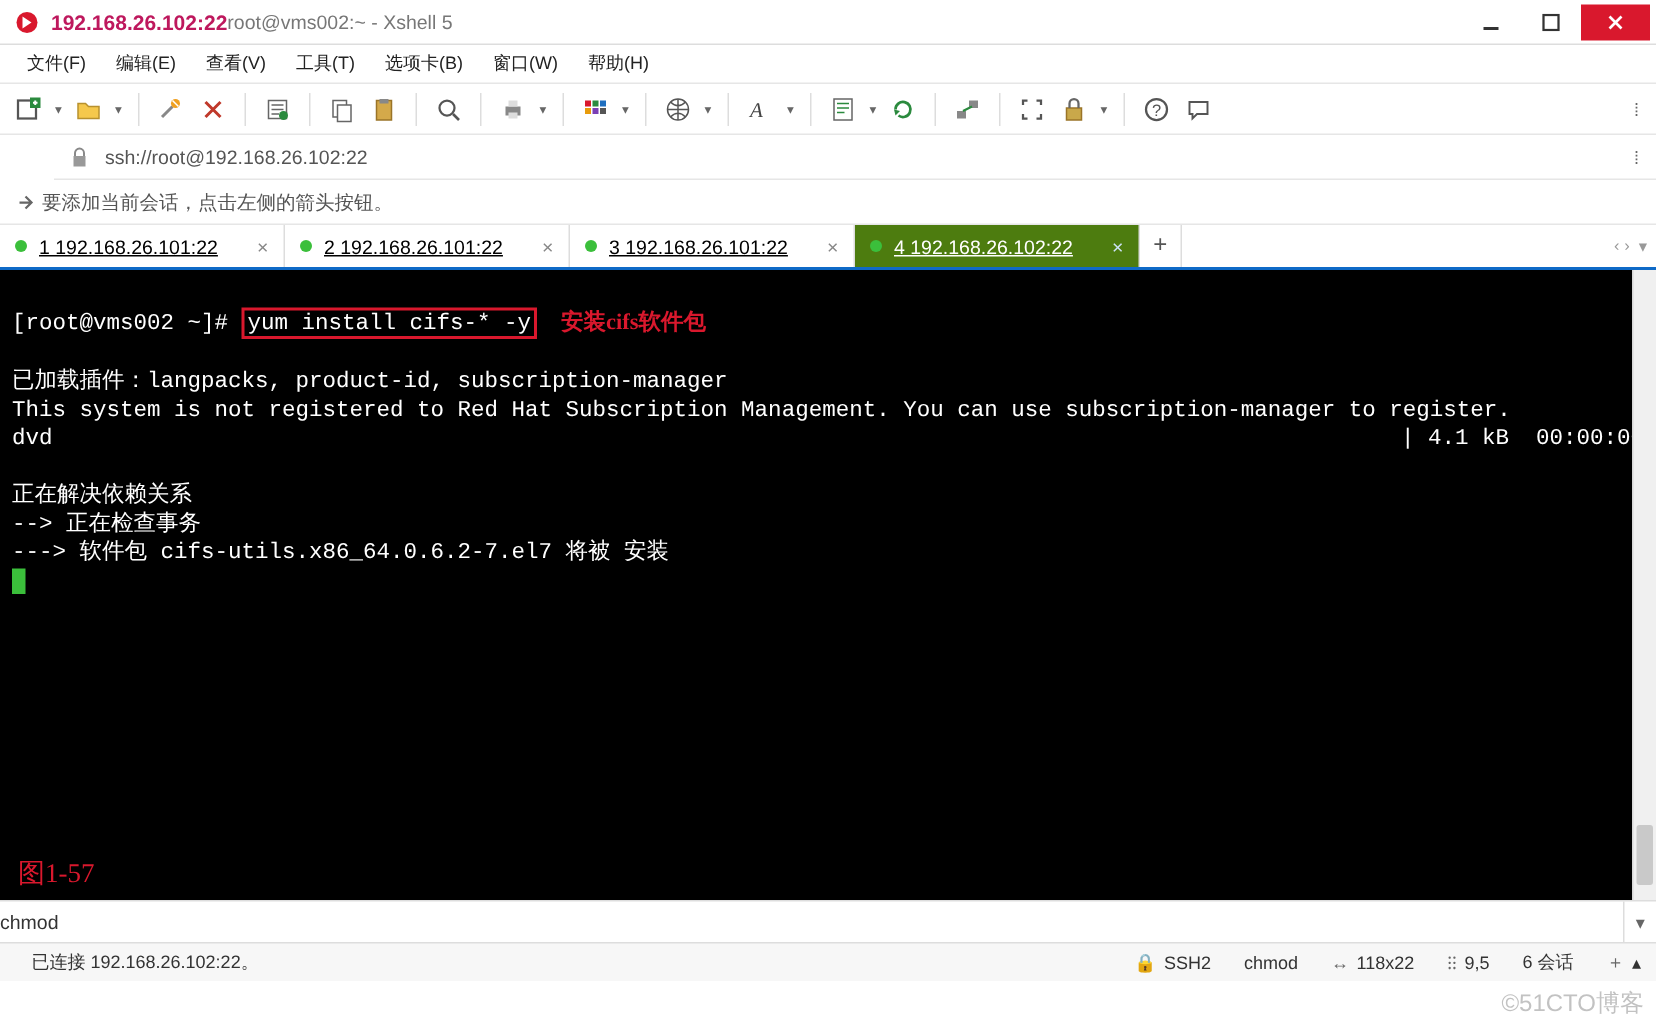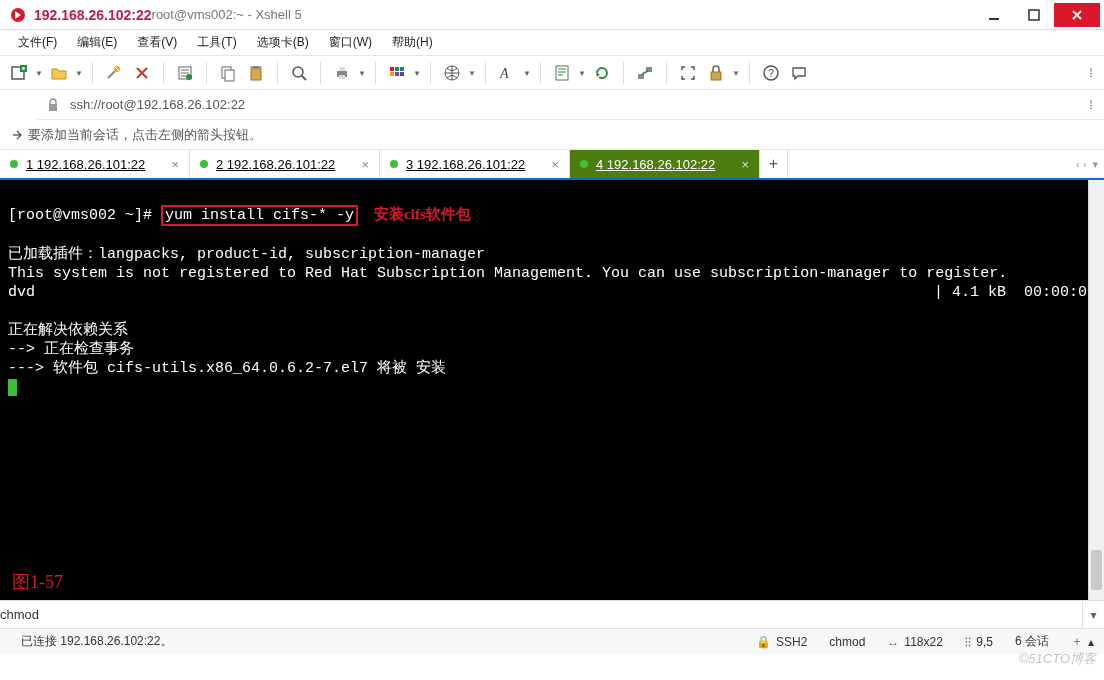--- a/index.html
+++ b/index.html
@@ -67,21 +67,21 @@
 .bottom-input .field { flex: 1; height: 100%; padding: 0 0; font-size: 13px; color: #333; display: flex; align-items: center; }
 .bottom-input .dd { width: 22px; text-align: center; color: #666; border-left: 1px solid #ddd; height: 100%; display: flex; align-items: center; justify-content: center; }
 
 
 .statusbar { height: 26px; display: flex; align-items: center; padding: 0 10px; border-top: 1px solid #ddd; font-size: 12px; color: #333; gap: 22px; background: #f7f7f7; }
 .statusbar .left { flex: 1; margin-left: 11px; }
 .statusbar .seg { display: flex; align-items: center; gap: 5px; }
 .statusbar .icon { color: #666; }
 
 
-.watermark { position: absolute; right: 8px; bottom: 12px; color: rgba(120,120,120,0.45); font-size: 13px; font-style: italic; pointer-events: none; }
+.watermark { position: absolute; right: 8px; bottom: 0; color: rgba(120,120,120,0.45); font-size: 16px; pointer-events: none; }
 </style>
 </head>
 <body>
 
 <div class="titlebar">
   <span class="app-icon">
     <svg width="16" height="16" viewBox="0 0 16 16">
         <circle cx="8" cy="8" r="7" fill="#d9182d"></circle>
         <path d="M5 4 L11 8 L5 12 Z" fill="#fff"></path>
       </svg>

